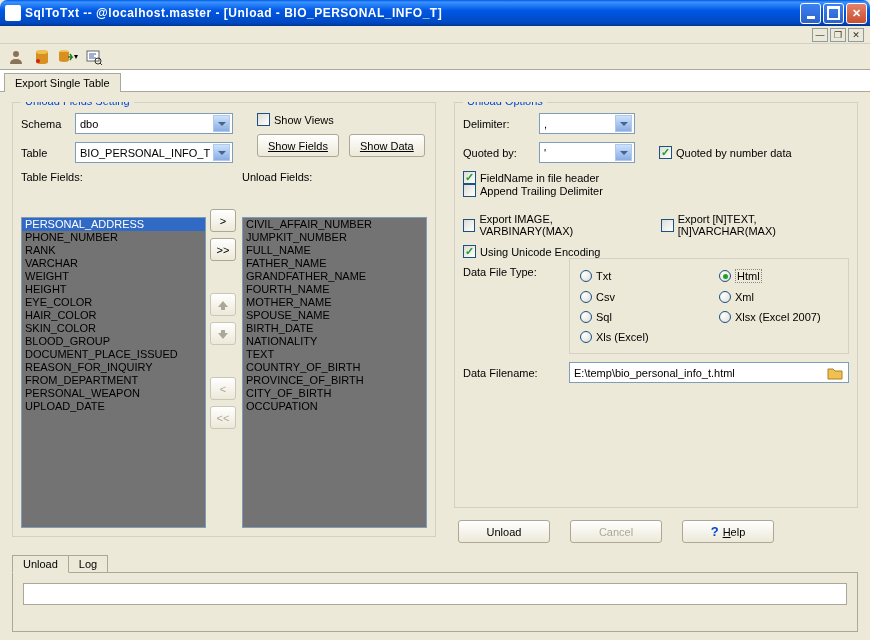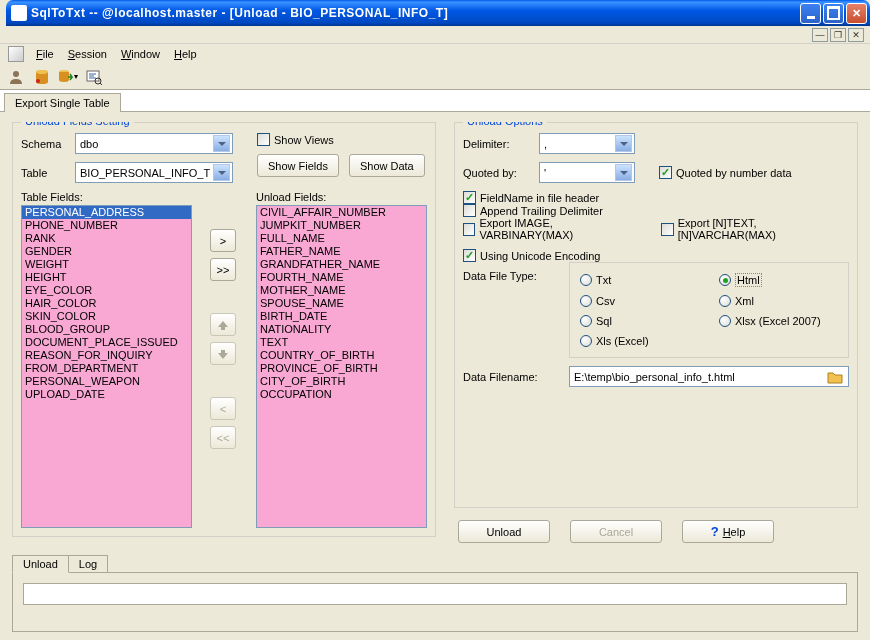--- a/index.html
+++ b/index.html
@@ -1,18 +1,18 @@
 <!DOCTYPE html>
 <html><head>
 <meta charset="utf-8">
 <style>
 * { box-sizing: border-box; margin: 0; padding: 0; }
 body { font-family: Tahoma, sans-serif; font-size: 11px; background: #ECE9D8; overflow: hidden; width: 870px; height: 640px; }
 .window { width: 870px; height: 640px; display: flex; flex-direction: column; }
-.titlebar { height: 26px; background: linear-gradient(to bottom, #0058E6 0%, #3A93FF 8%, #0058E6 40%, #0048C0 88%, #003590 100%); display: flex; align-items: center; padding: 0 3px; border-radius: 7px 7px 0 0; margin-left: 6px; }
+.titlebar { height: 26px; background: linear-gradient(to bottom, #0058E6 0%, #3A93FF 8%, #0058E6 40%, #0048C0 88%, #003590 100%); display: flex; align-items: center; padding: 0 3px; border-radius: 7px 7px 0 0; }
 .titlebar-icon { width: 16px; height: 16px; background: #fff; margin: 0 4px 0 2px; border-radius: 2px; }
 .titlebar-text { color: #fff; font-weight: bold; font-size: 12px; font-family: "Microsoft Sans Serif", sans-serif; flex: 1; letter-spacing: 0.5px; }
 .titlebar-buttons { display: flex; gap: 2px; }
 .titlebar-btn { width: 21px; height: 21px; border-radius: 3px; border: 1px solid #fff; display: flex; align-items: center; justify-content: center; cursor: pointer; }
 .tbb-min, .tbb-max { background: linear-gradient(to bottom, #3C81F3, #2B62C9); }
 .tbb-close { background: linear-gradient(to bottom, #E6816A, #C84F2E); }
 .tbb-min::before { content: ""; width: 8px; height: 3px; background: #fff; margin-top: 8px; }
 .tbb-max::before { content: ""; width: 9px; height: 9px; border: 2px solid #fff; border-top-width: 3px; }
 .tbb-close::before { content: "✕"; color: #fff; font-weight: bold; font-size: 11px; }
 .mdi-bar { height: 18px; background: #ECE9D8; display: flex; justify-content: flex-end; align-items: center; padding: 0 6px; border-bottom: 1px solid #D4D0C8; }
@@ -37,24 +37,24 @@
 .lbl { color: #000; }
 .schema-lbl { width: 48px; }
 .combo { height: 21px; border: 1px solid #7F9DB9; background: #fff; display: flex; align-items: center; padding: 0 2px 0 4px; justify-content: space-between; cursor: pointer; }
 .combo-btn { width: 17px; height: 17px; background: linear-gradient(to bottom, #CBE3FD, #89ADE4); border: 1px solid #B4C7E6; display: flex; align-items: center; justify-content: center; }
 .combo-btn::before { content: ""; border-left: 4px solid transparent; border-right: 4px solid transparent; border-top: 4px solid #4D6185; }
 .btn { height: 23px; border: 1px solid #ACA899; background: linear-gradient(to bottom, #fff, #ECE9D8); padding: 0 10px; cursor: pointer; border-radius: 3px; font-family: inherit; font-size: 11px; }
 .btn:disabled { color: #ACA899; }
 .chk { display: flex; align-items: center; gap: 4px; cursor: pointer; }
 .chk-box { width: 13px; height: 13px; border: 1px solid #1C5180; background: linear-gradient(135deg,#DCDCD7,#fff); display: flex; align-items: center; justify-content: center; }
 .chk-box.checked::before { content: "✓"; color: #21A121; font-size: 11px; font-weight: bold; line-height: 1; }
-.listbox { border: 1px solid #7F9DB9; background: #f9a8d4; overflow: auto; flex: 1; }
+.listbox { border: 1px solid #7F9DB9; background: #737373; overflow: auto; flex: 1; margin-top: 32px; }
 .listbox-item { padding: 0 3px; font-size: 11px; line-height: 13px; cursor: pointer; white-space: nowrap; }
 .listbox-item.selected { background: #316AC5; color: #fff; }
-.lists-row { display: flex; gap: 18px; flex: 1; min-height: 0; justify-content: center; }
+.lists-row { display: flex; gap: 4px; flex: 1; min-height: 0; justify-content: center; }
 .list-col { display: flex; flex-direction: column; }
 .list-col-label { margin-bottom: 2px; }
 .move-col { display: flex; flex-direction: column; gap: 6px; justify-content: flex-start; padding-top: 38px; width: 28px; }
 .move-btn { width: 26px; height: 23px; border: 1px solid #ACA899; background: linear-gradient(to bottom,#fff,#ECE9D8); border-radius: 3px; display: flex; align-items: center; justify-content: center; cursor: pointer; }
 .move-btn.disabled { color: #ACA899; border-color: #C9C7BA; }
 .radio-group { border: 1px solid #D4D0C8; padding: 10px; display: grid; grid-template-columns: 1fr 1fr; gap: 8px 20px; }
 .radio { display: flex; align-items: center; gap: 4px; cursor: pointer; }
 .radio-dot { width: 12px; height: 12px; border: 1px solid #1C5180; border-radius: 50%; background: radial-gradient(circle at 30% 30%, #fff, #DCDCD7); display: flex; align-items: center; justify-content: center; }
 .radio-dot.checked::before { content: ""; width: 5px; height: 5px; background: #21A121; border-radius: 50%; }
 .radio.sel .radio-txt { border: 1px dotted #888; padding: 0 1px; }
@@ -83,27 +83,20 @@
       <div class="titlebar-btn tbb-close"></div>
     </div>
   </div>
 
   <div class="mdi-bar">
     <div class="mdi-btn">—</div>
     <div class="mdi-btn">❐</div>
     <div class="mdi-btn">✕</div>
   </div>
 
-  <div class="menubar">
-    <div class="menu-icon"></div>
-    <div class="menu-item"><u>F</u><span></span>ile</div>
-    <div class="menu-item"><u>S</u>ession</div>
-    <div class="menu-item"><u>W</u>indow</div>
-    <div class="menu-item"><u>H</u>elp</div>
-  </div>
 
   <div class="toolbar">
     <div class="tool-icon">
         <svg viewBox="0 0 16 16">
           <circle cx="8" cy="5" r="3" fill="#8B7355"></circle>
           <path d="M2 15 Q2 10 8 10 Q14 10 14 15" fill="#8B7355"></path>
         </svg>
       </div>
     <div class="tool-icon">
         <svg viewBox="0 0 16 16">
@@ -157,34 +150,34 @@
                 </div>
               </div>
             </div>
             <div style="width:170px;">
               <div class="row">
                   <label class="chk">
                     <span class="chk-box"></span>
                     <span>Show Views</span>
                   </label>
                 </div>
-              <div class="row" style="gap:10px;">
+              <div class="row" style="gap:10px;text-decoration:underline;">
                 <button class="btn">Show Fields</button>
                 <button class="btn">Show Data</button>
               </div>
             </div>
           </div>
           <div class="lists-row">
             <div class="list-col" style="flex:1;">
               <div class="list-col-label">Table Fields:</div>
               <div class="listbox" id="table-fields-list">
                   <div class="listbox-item selected">PERSONAL_ADDRESS</div>
                   <div class="listbox-item">PHONE_NUMBER</div>
                   <div class="listbox-item">RANK</div>
-                  <div class="listbox-item">GENDER</div>
+                  <div class="listbox-item">VARCHAR</div>
                   <div class="listbox-item">WEIGHT</div>
                   <div class="listbox-item">HEIGHT</div>
                   <div class="listbox-item">EYE_COLOR</div>
                   <div class="listbox-item">HAIR_COLOR</div>
                   <div class="listbox-item">SKIN_COLOR</div>
                   <div class="listbox-item">BLOOD_GROUP</div>
                   <div class="listbox-item">DOCUMENT_PLACE_ISSUED</div>
                   <div class="listbox-item">REASON_FOR_INQUIRY</div>
                   <div class="listbox-item">FROM_DEPARTMENT</div>
                   <div class="listbox-item">PERSONAL_WEAPON</div>
@@ -256,21 +249,21 @@
               </label>
           </div>
           <label class="chk">
               <span class="chk-box checked"></span>
               <span>FieldName in file header</span>
             </label>
           <label class="chk">
               <span class="chk-box"></span>
               <span>Append Trailing Delimiter</span>
             </label>
-          <div class="row" style="gap:20px;">
+          <div class="row" style="gap:20px;margin-top:16px;">
             <label class="chk">
                 <span class="chk-box"></span>
                 <span>Export IMAGE, VARBINARY(MAX)</span>
               </label>
             <label class="chk">
                 <span class="chk-box"></span>
                 <span>Export [N]TEXT, [N]VARCHAR(MAX)</span>
               </label>
           </div>
           <label class="chk">

